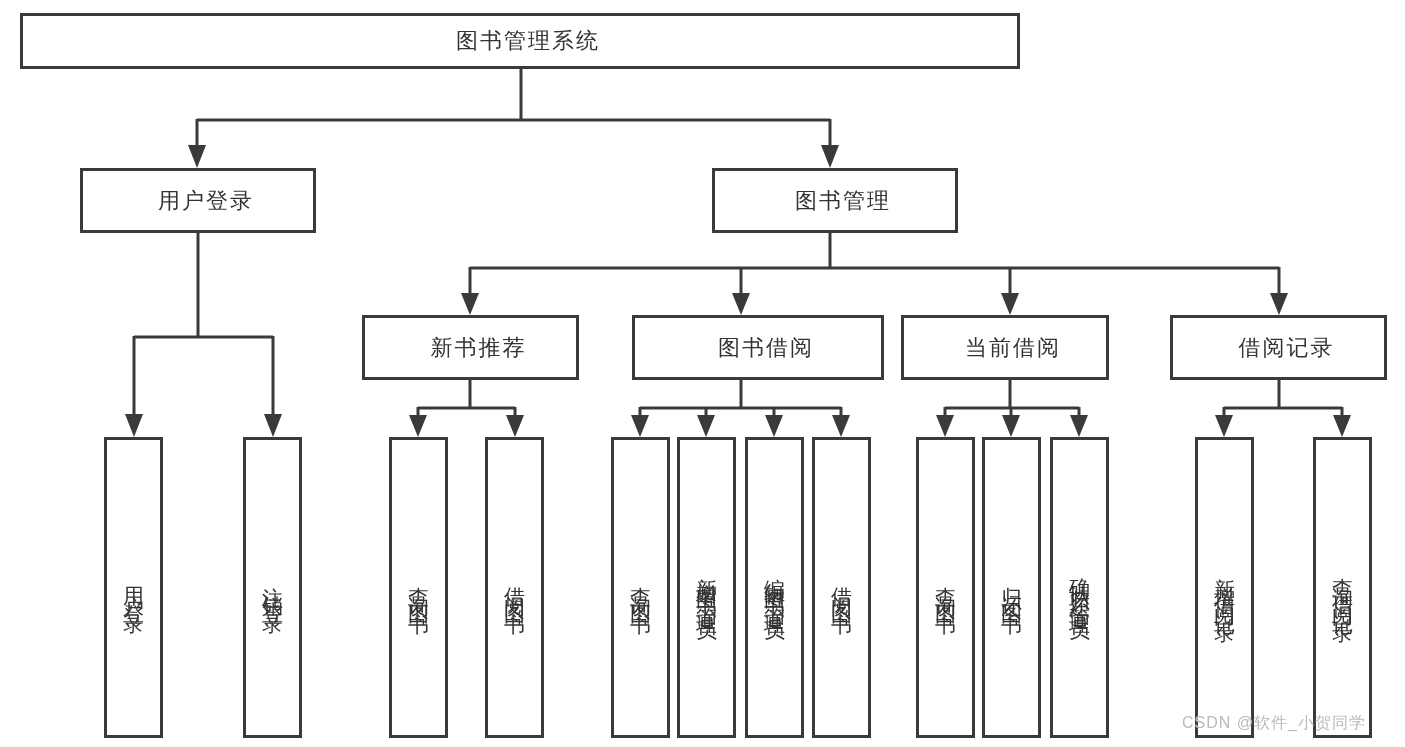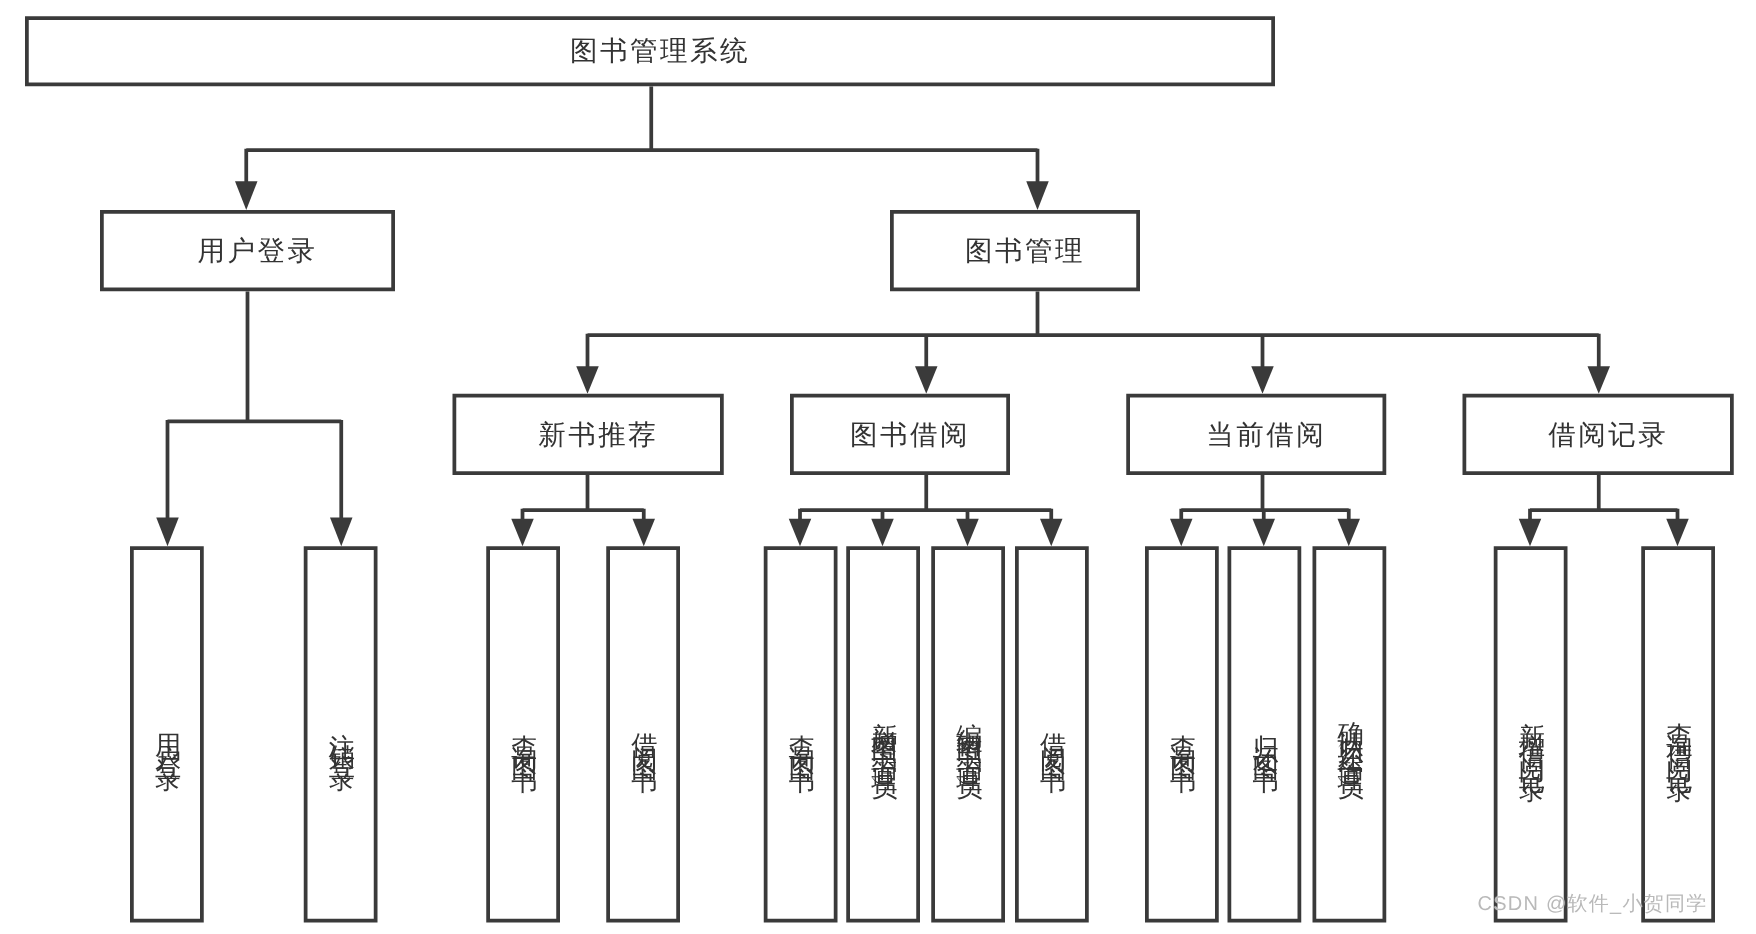--- a/index.html
+++ b/index.html
@@ -111,28 +111,28 @@
     </g>
   </svg>
 
   <div class="node h" style="left:20px; top:13px; width:1000px; height:56px;">
     <span>图书管理系统</span>
   </div>
 
   <div class="node h" style="left:80px; top:168px; width:236px; height:65px;">
     <span>用户登录</span>
   </div>
-  <div class="node h" style="left:712px; top:168px; width:200px; height:65px;">
+  <div class="node h" style="left:712px; top:168px; width:246px; height:65px;">
     <span>图书管理</span>
   </div>
 
   <div class="node h" style="left:362px; top:315px; width:217px; height:65px;text-align:center;">
     <span>新书推荐</span>
   </div>
-  <div class="node h" style="left:632px; top:315px; width:176px; height:65px;">
+  <div class="node h" style="left:632px; top:315px; width:252px; height:65px;">
     <span>图书借阅</span>
   </div>
   <div class="node h" style="left:901px; top:315px; width:208px; height:65px;">
     <span>当前借阅</span>
   </div>
   <div class="node h" style="left:1170px; top:315px; width:217px; height:65px;">
     <span>借阅记录</span>
   </div>
 
   <div class="node leaf" style="left:104px;">

